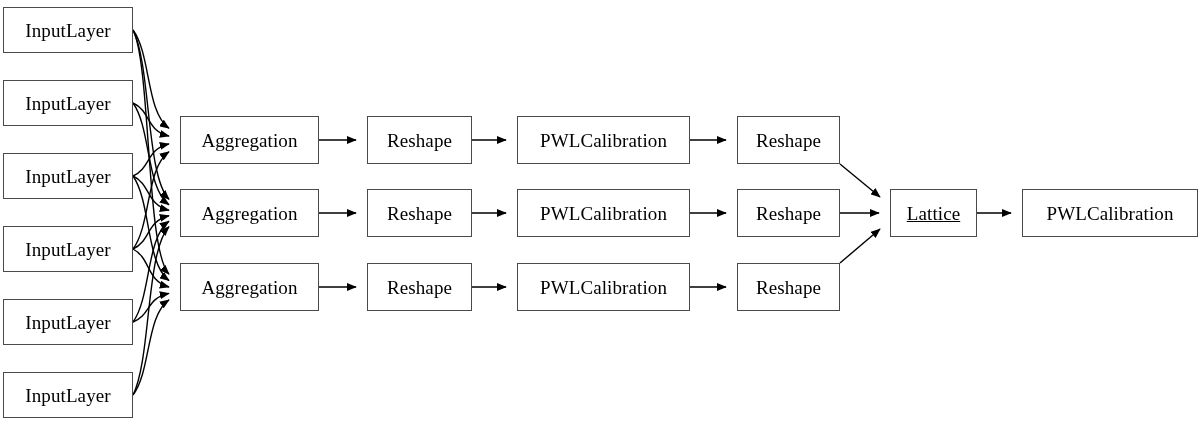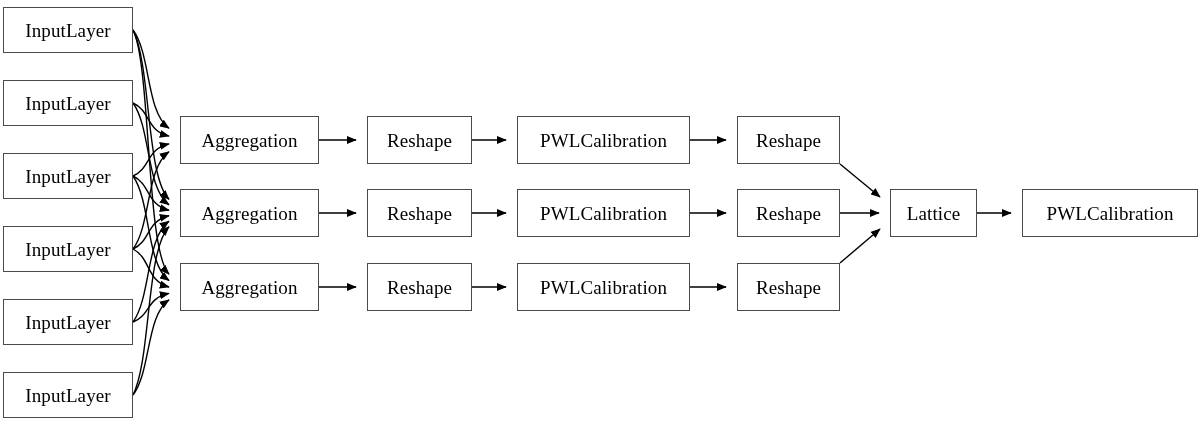--- a/index.html
+++ b/index.html
@@ -136,21 +136,21 @@
       </div>
       <div class="node-box" style="left: 737px; top: 116px; width: 103px; height: 48px; border-color: rgb(74, 74, 74); background: rgb(255, 255, 255); color: rgb(0, 0, 0);">
         <span class="node-label">Reshape</span>
       </div>
       <div class="node-box" style="left: 737px; top: 189px; width: 103px; height: 48px; border-color: rgb(74, 74, 74); background: rgb(255, 255, 255); color: rgb(0, 0, 0);">
         <span class="node-label">Reshape</span>
       </div>
       <div class="node-box" style="left: 737px; top: 263px; width: 103px; height: 48px; border-color: rgb(74, 74, 74); background: rgb(255, 255, 255); color: rgb(0, 0, 0);">
         <span class="node-label">Reshape</span>
       </div>
-      <div class="node-box" style="left: 890px; top: 189px; width: 87px; height: 48px; border-color: rgb(74, 74, 74); background: rgb(255, 255, 255); color: rgb(0, 0, 0);">
+      <div class="node-box" style="left: 890px; top: 189px; width: 87px; height: 48px; border-color: rgb(74, 74, 74); background: rgb(255, 255, 255); color: rgb(0, 0, 0); text-decoration: underline;">
         <span class="node-label">Lattice</span>
       </div>
       <div class="node-box" style="left: 1022px; top: 189px; width: 176px; height: 48px; border-color: rgb(74, 74, 74); background: rgb(255, 255, 255); color: rgb(0, 0, 0);">
         <span class="node-label">PWLCalibration</span>
       </div>
     </div>
 
 </div>
 
 </body></html>

